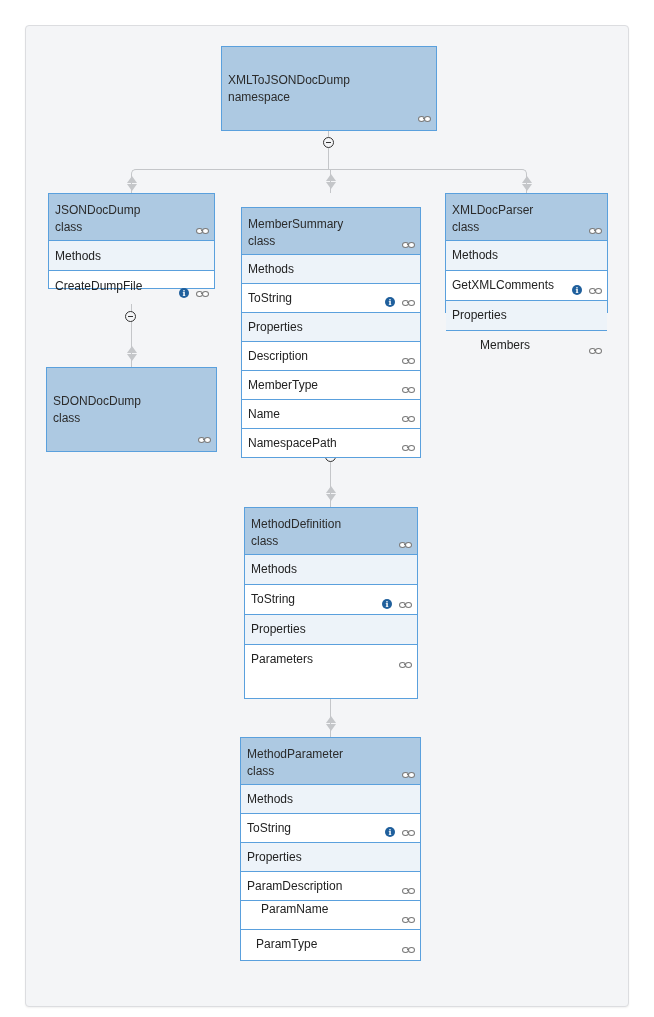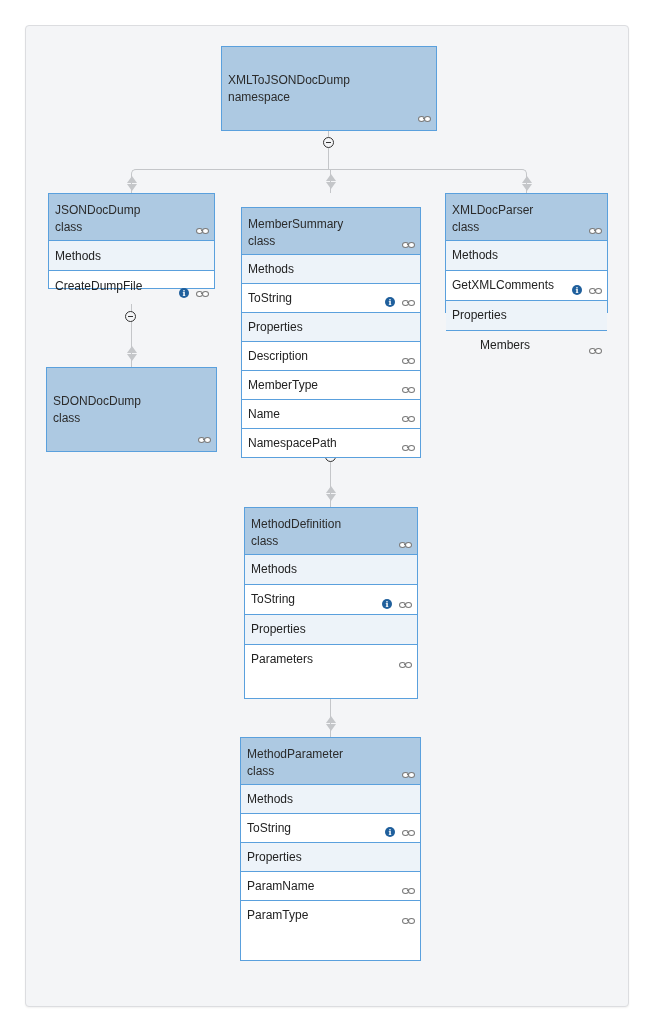--- a/index.html
+++ b/index.html
@@ -237,24 +237,30 @@
     <span class="lbl" style="top:7px;">ToString</span>
     <span class="info" style="right:25px;bottom:5px;">i</span>
     <span class="eye" style="bottom:6px;">
         <i></i>
       </span>
   </div>
   <div class="row section" style="height:29px;">
     <span class="lbl" style="top:7px;">Properties</span>
   </div>
   <div class="row" style="height:29px;">
-    <span class="lbl" style="top:7px;">ParamName</span>
-    <span class="eye" style="bottom:6px;">
-        <i></i>
-      </span>
-  </div>
-  <div class="row" style="height:30px;">
-    <span class="lbl" style="top:7px;">ParamType</span>
+    <span class="lbl" style="top:7px;">ParamDescription</span>
+    <span class="eye" style="bottom:6px;">
+        <i></i>
+      </span>
+  </div>
+  <div class="row" style="height:29px;">
+    <span class="lbl" style="top:1px;margin-left:14px;">ParamName</span>
+    <span class="eye" style="bottom:6px;">
+        <i></i>
+      </span>
+  </div>
+  <div class="row" style="height:30px;">
+    <span class="lbl" style="top:7px;margin-left:9px;">ParamType</span>
     <span class="eye" style="bottom:6px;">
         <i></i>
       </span>
   </div>
 </div>
 
 </body></html>

